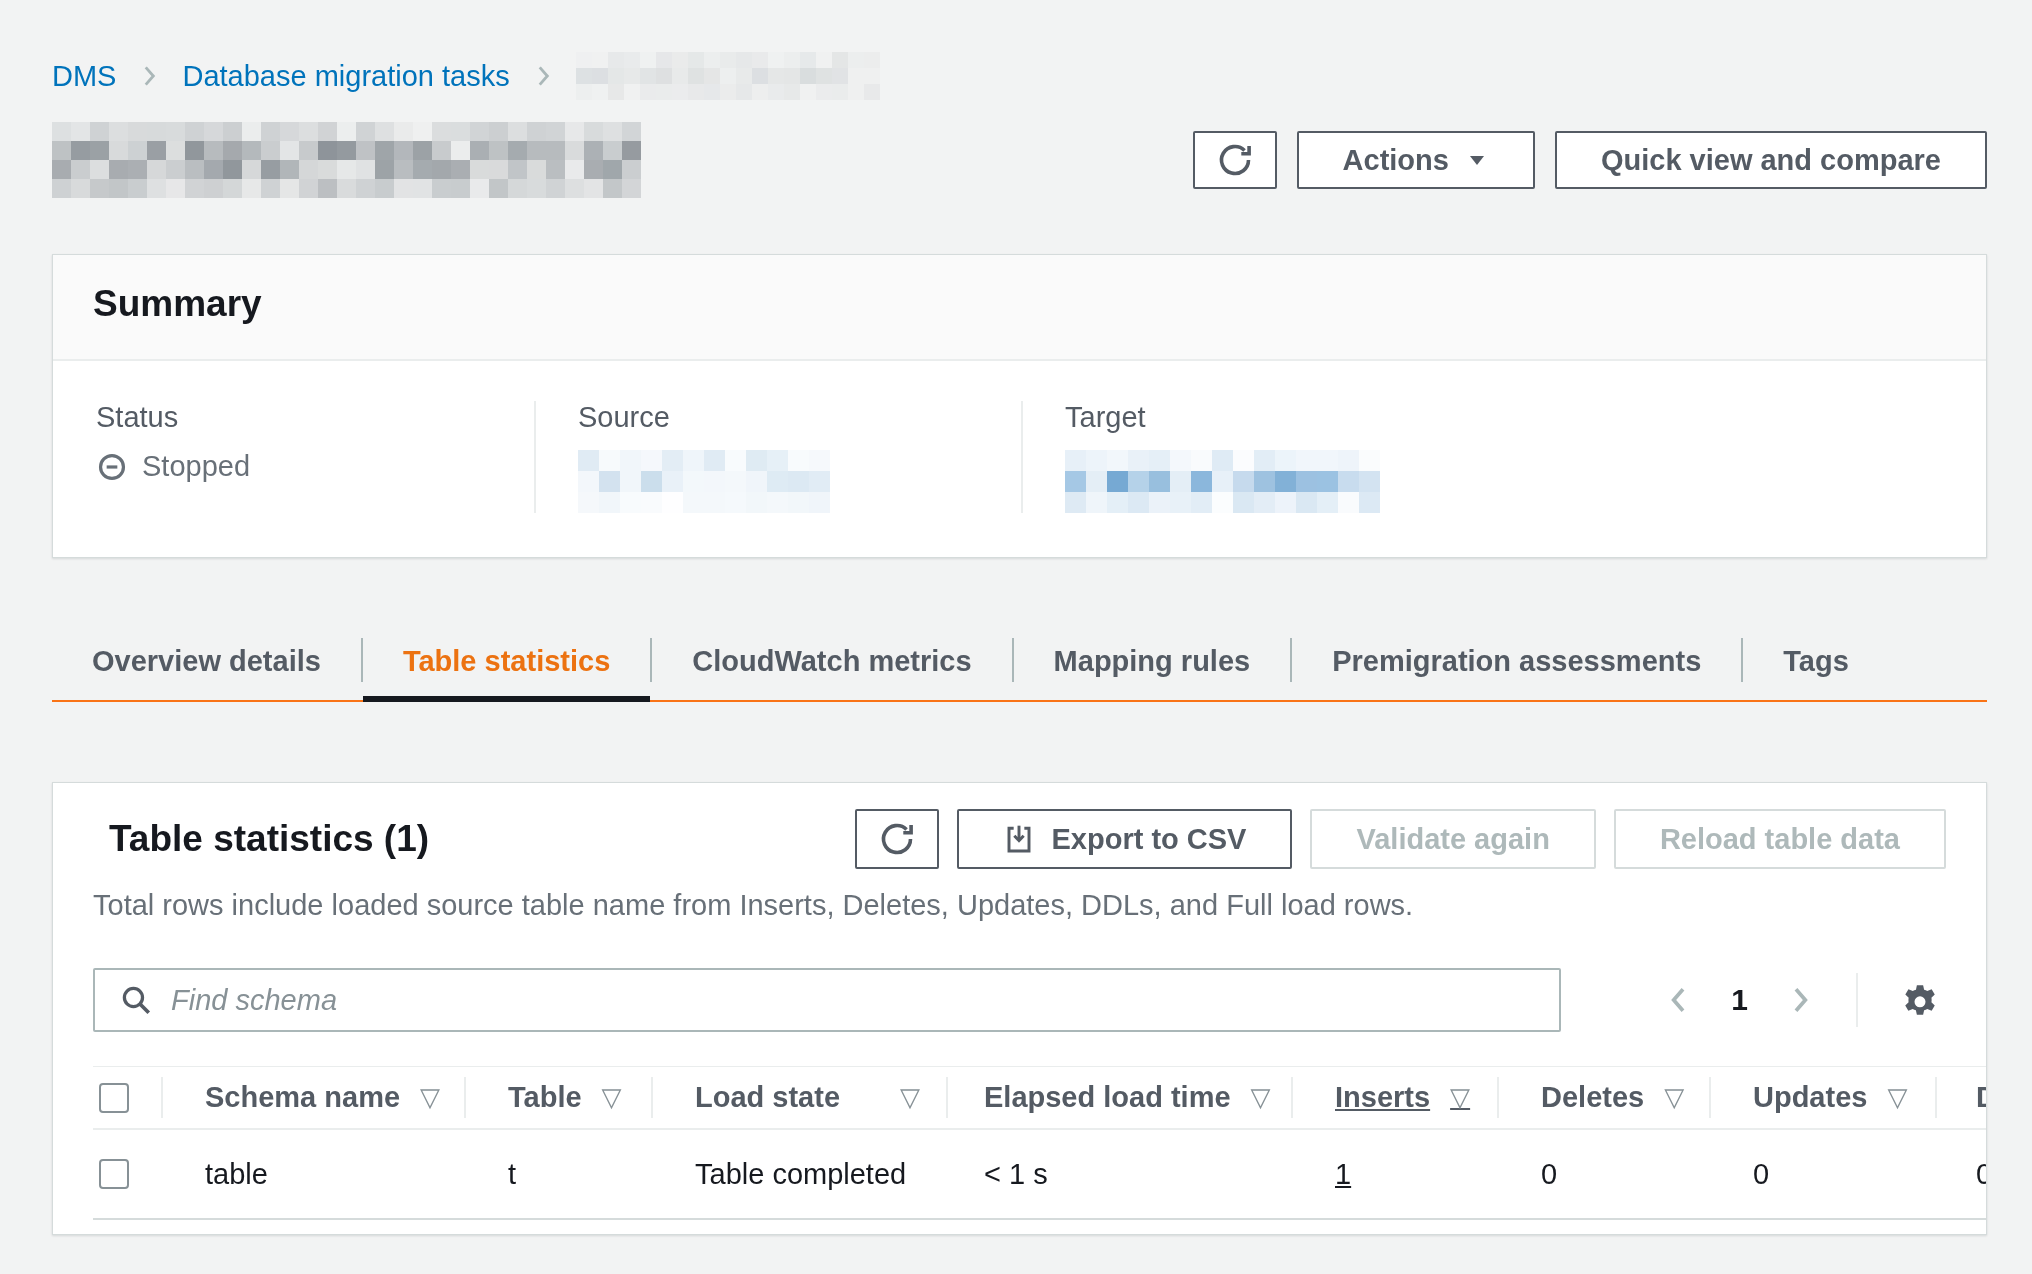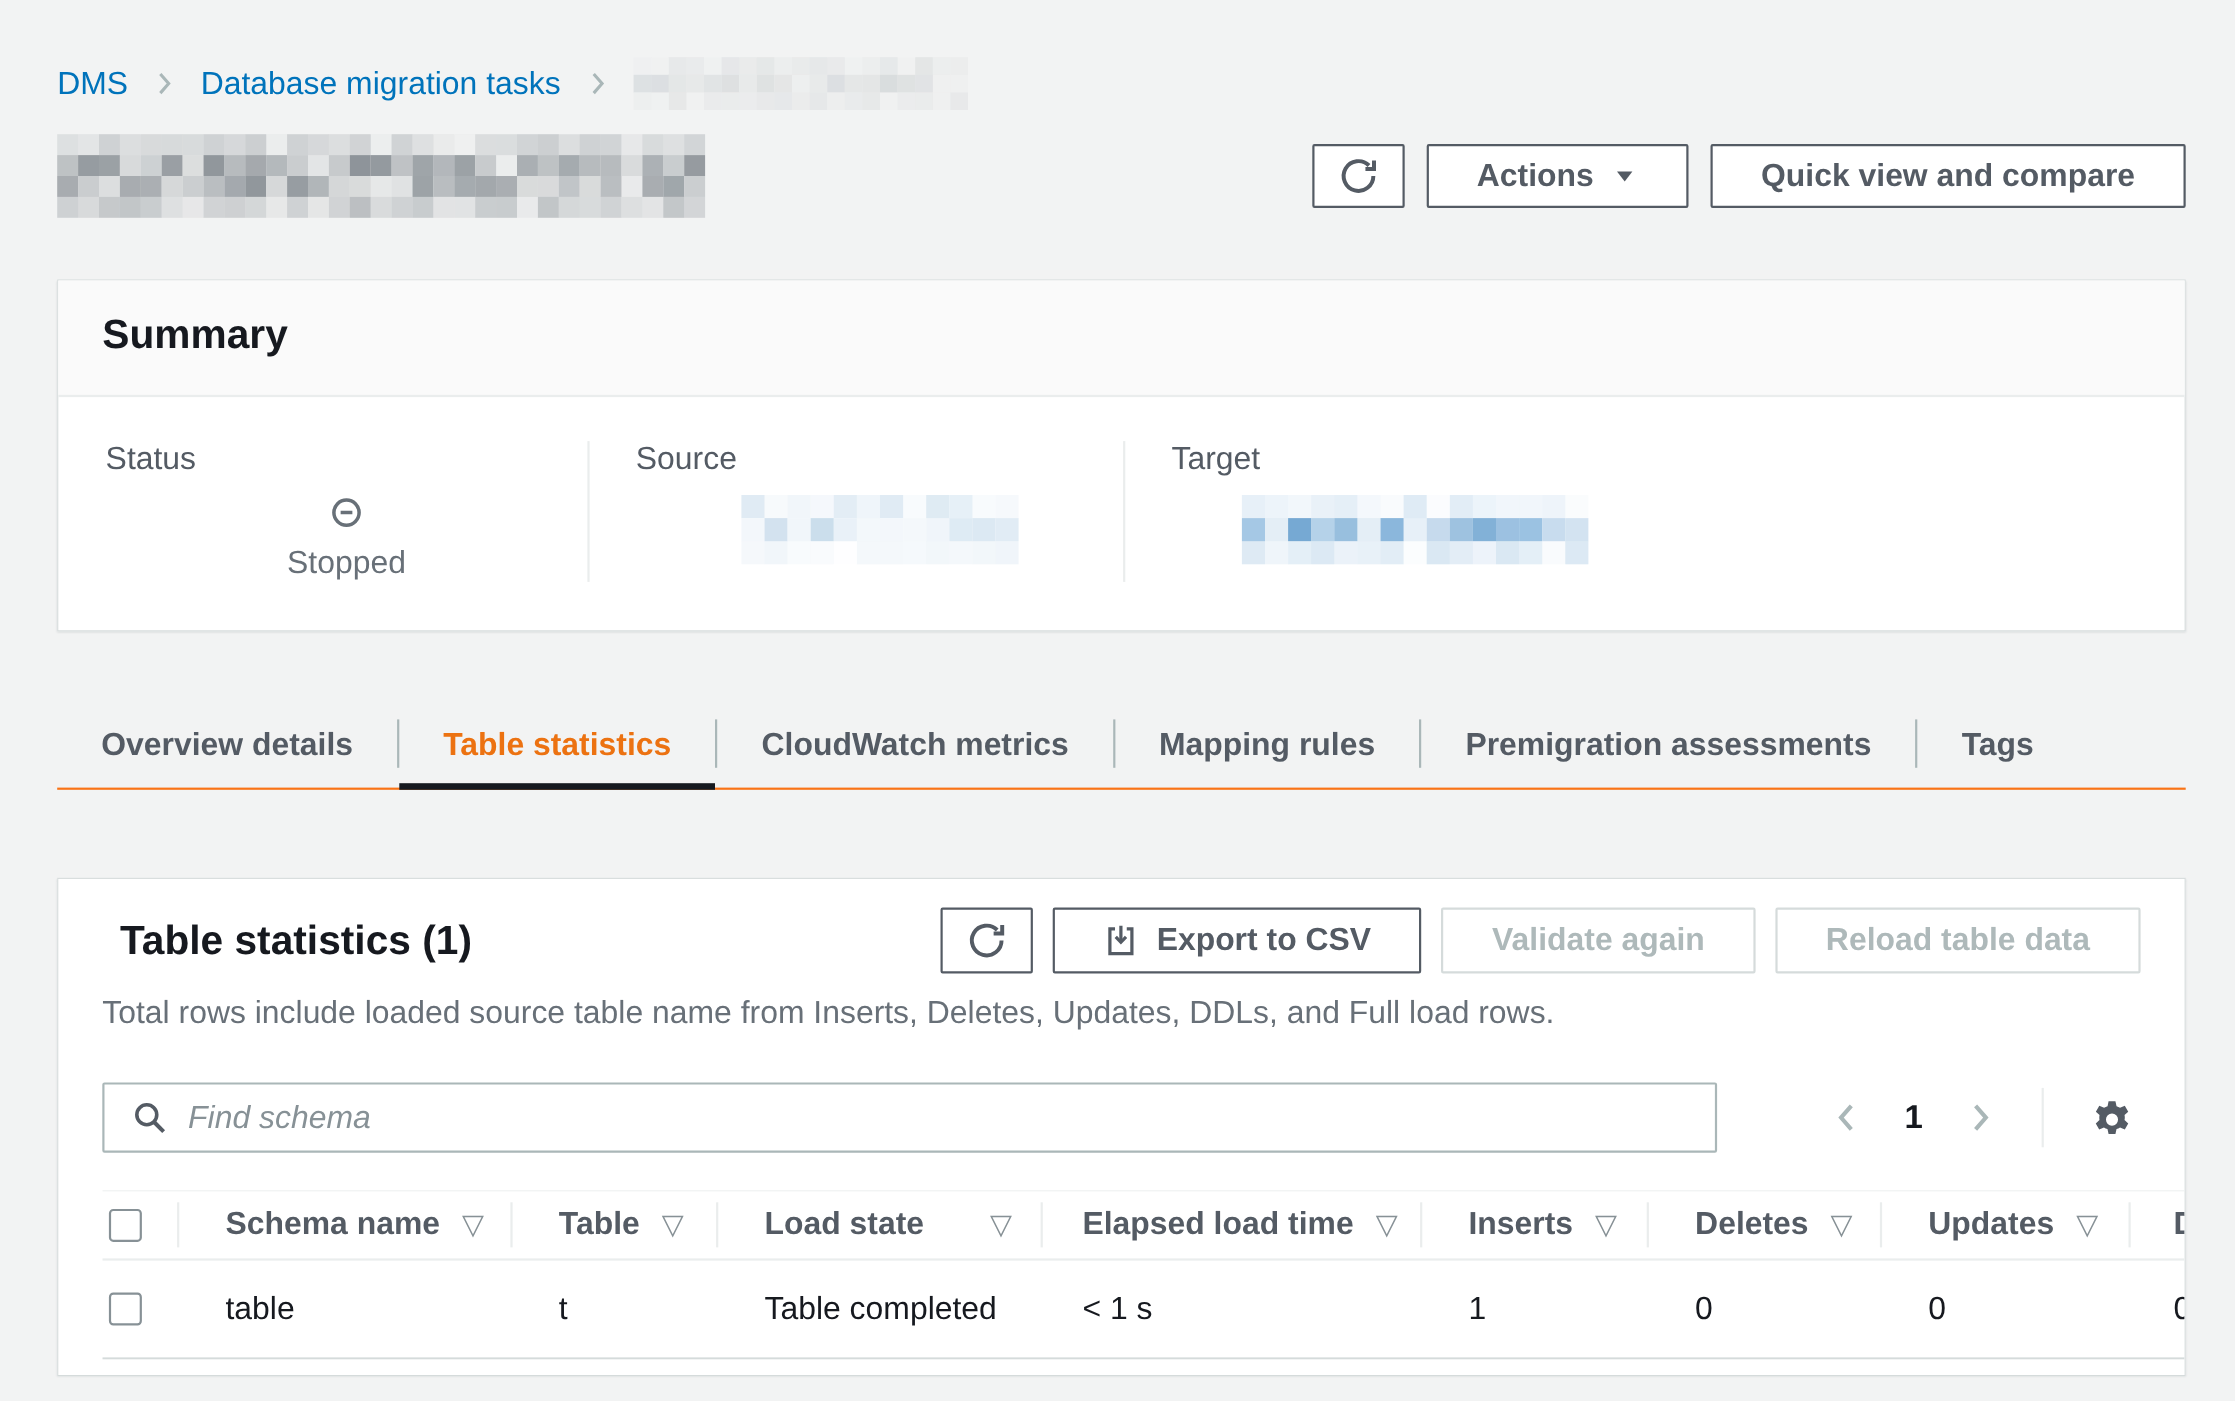--- a/index.html
+++ b/index.html
@@ -37,21 +37,21 @@
   }
   .panel-header { background: #fafafa; border-bottom: 2px solid #eaeded; padding: 28px 40px 34px; }
   .panel-header h1 { font-size: 37px; font-weight: bold; color: #16191f; }
 
   .summary-panel { margin-top: 56px; }
   .summary-grid { display: grid; grid-template-columns: 481px 487px 487px 1fr; padding: 40px 0 44px; }
   .sum-col { padding-left: 42px; }
   .sum-col:first-child { padding-left: 43px; }
   .sum-col + .sum-col { border-left: 2px solid #eaeded; }
   .sum-label { color: #545b64; font-size: 29px; }
-  .sum-value { margin-top: 16px; font-size: 29px; display: flex; align-items: center; gap: 14px; flex-direction: column; }
+  .sum-value { margin-top: 16px; font-size: 29px; display: flex; align-items: center; gap: 14px; }
   .sum-value.muted { color: #687078; }
 
   
   .tabs { display: flex; align-items: stretch; height: 80px; margin-top: 64px; border-bottom: 2px solid #f97316; }
   .tab { position: relative; display: flex; align-items: center; padding: 0 40px; font-size: 29px; font-weight: bold; color: #545b64; cursor: pointer; white-space: nowrap; }
   .tab.active { color: #ec7211; }
   .tab.active::after { content: ""; position: absolute; left: 0; right: 0; bottom: -2px; height: 6px; background: #16191f; }
   .tabsep { width: 2px; background: #aab7b8; align-self: flex-start; height: 44px; margin-top: 16px; }
 
   
@@ -86,21 +86,21 @@
   .col { flex: none; padding-left: 44px; display: flex; align-items: center; gap: 20px; position: relative; height: 100%; white-space: nowrap; }
   .thead .col { cursor: pointer; }
   .thead .col::before { content: ""; position: absolute; left: 0; top: 10px; bottom: 10px; width: 2px; background: #eaeded; }
   .thead .col.sel::before { display: none; }
   .col.sel { width: 68px; padding-left: 6px; }
   .col.c-schema { width: 303px; }
   .col.c-table { width: 187px; }
   .col.c-load { width: 295px; }
   .col.c-load .sort { margin-left: 40px; }
   .col.c-elapsed { width: 345px; padding-left: 38px; }
-  .col.c-inserts { width: 206px; }
+  .col.c-inserts { width: 206px; text-decoration: underline; }
   .col.c-deletes { width: 212px; }
   .col.c-updates { width: 226px; }
   .col.c-ddls { width: 220px; padding-left: 41px; }
   .sort { color: #879196; font-size: 26px; font-weight: normal; }
   .checkbox { width: 30px; height: 30px; border: 2px solid #879196; border-radius: 4px; background: #fff; cursor: pointer; }
 
   
   .mosaic { display: grid; }
   .mosaic i { display: block; width: 100%; height: 100%; }
   .mosaic.linkish { cursor: pointer; }

